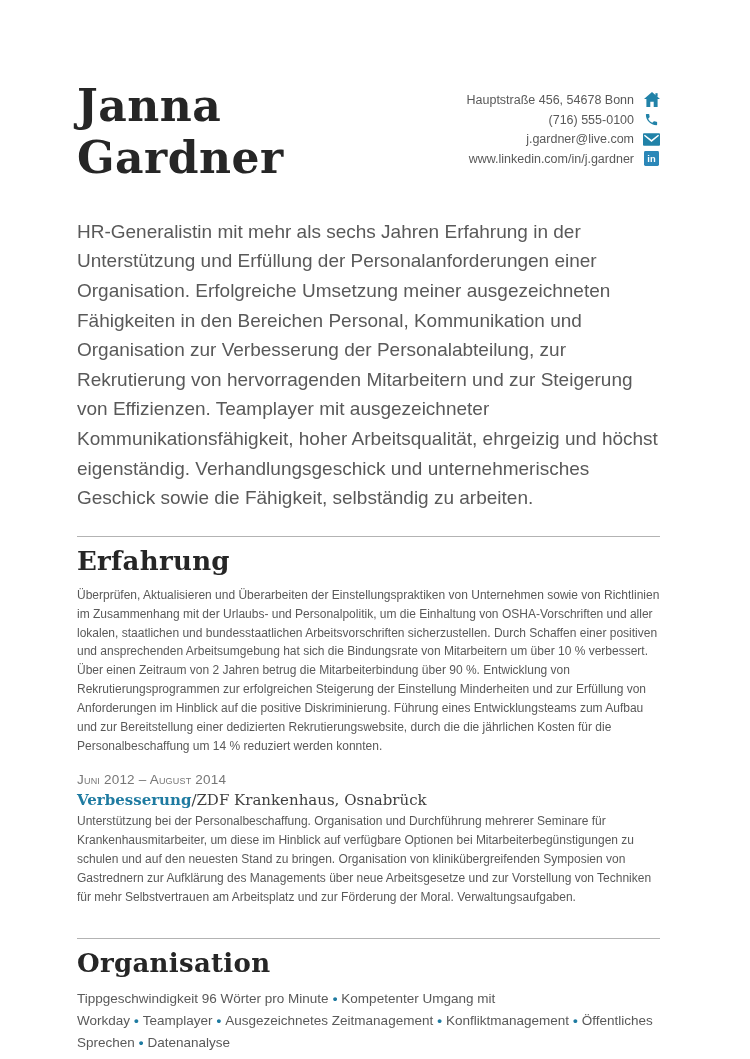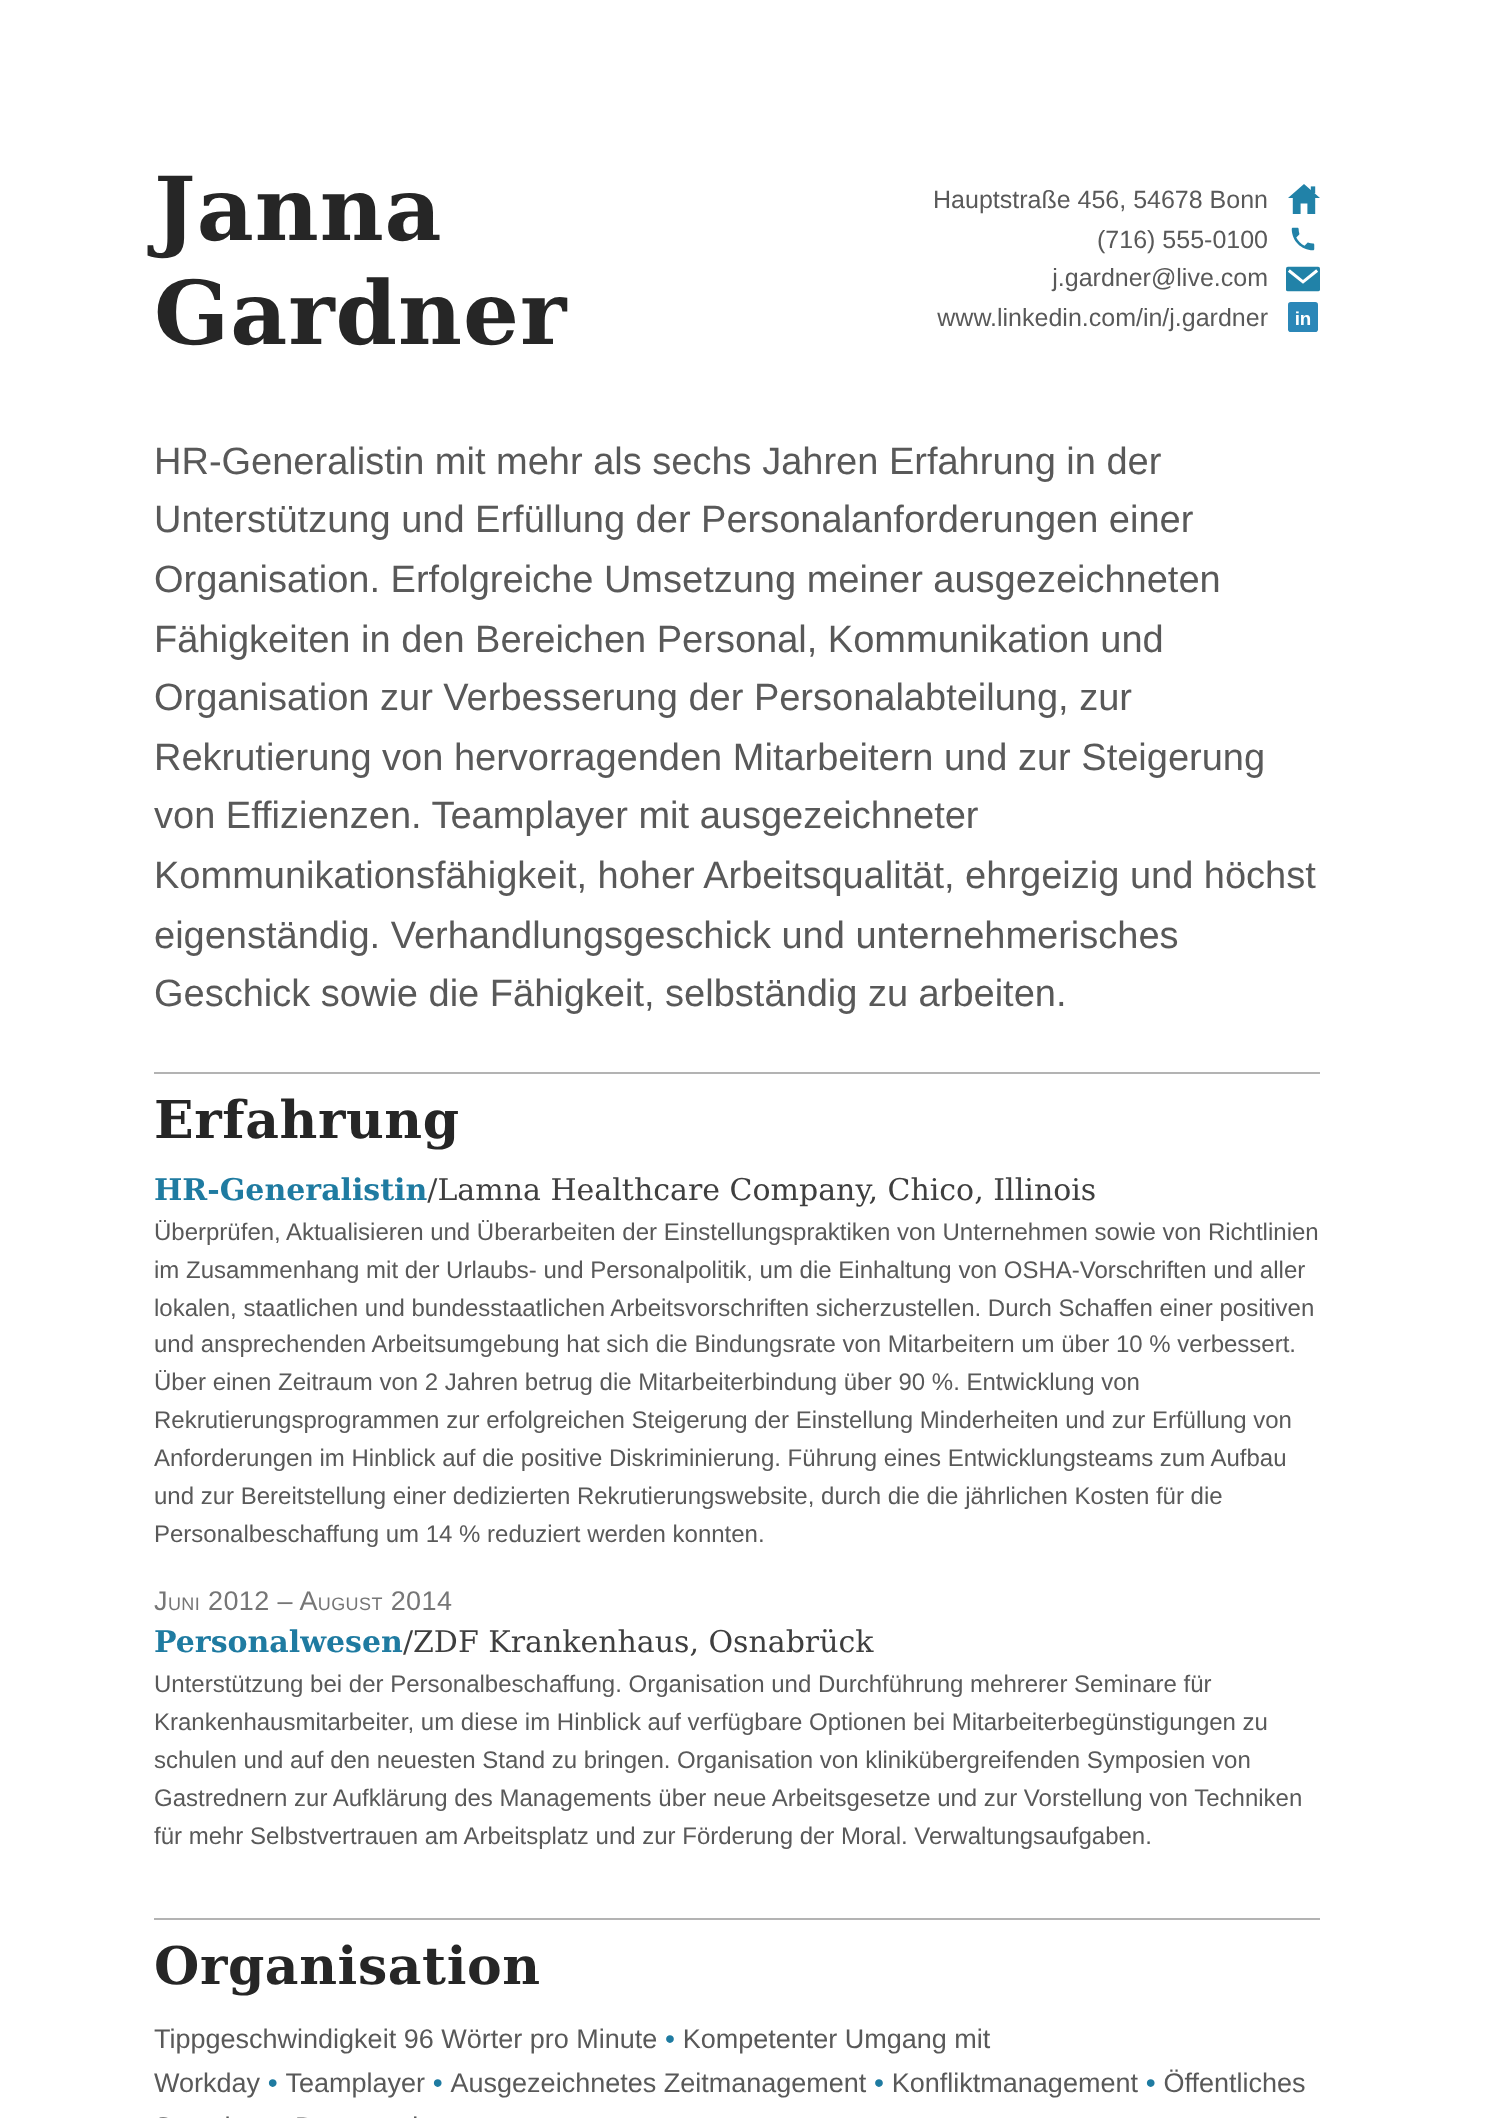--- a/index.html
+++ b/index.html
@@ -137,30 +137,27 @@
 
     </div>
   </div>
 
   <p class="summary">HR-Generalistin mit mehr als sechs Jahren Erfahrung in der Unterstützung und Erfüllung der Personalanforderungen einer Organisation. Erfolgreiche Umsetzung meiner ausgezeichneten Fähigkeiten in den Bereichen Personal, Kommunikation und Organisation zur Verbesserung der Personalabteilung, zur Rekrutierung von hervorragenden Mitarbeitern und zur Steigerung von Effizienzen. Teamplayer mit ausgezeichneter Kommunikationsfähigkeit, hoher Arbeitsqualität, ehrgeizig und höchst eigenständig. Verhandlungsgeschick und unternehmerisches Geschick sowie die Fähigkeit, selbständig zu arbeiten.</p>
 
   <div class="section sec-experience">
     <h2 class="section-title">Erfahrung</h2>
 
     <div class="entry">
-      <div class="entry-title">
-        <span class="entry-role">HR-Generalistin</span><span>/Lamna Healthcare Company, Chico, Illinois</span>
-      </div>
       <p class="entry-desc">Überprüfen, Aktualisieren und Überarbeiten der Einstellungspraktiken von Unternehmen sowie von Richtlinien im Zusammenhang mit der Urlaubs- und Personalpolitik, um die Einhaltung von OSHA-Vorschriften und aller lokalen, staatlichen und bundesstaatlichen Arbeitsvorschriften sicherzustellen. Durch Schaffen einer positiven und ansprechenden Arbeitsumgebung hat sich die Bindungsrate von Mitarbeitern um über 10 % verbessert. Über einen Zeitraum von 2 Jahren betrug die Mitarbeiterbindung über 90 %. Entwicklung von Rekrutierungsprogrammen zur erfolgreichen Steigerung der Einstellung Minderheiten und zur Erfüllung von Anforderungen im Hinblick auf die positive Diskriminierung. Führung eines Entwicklungsteams zum Aufbau und zur Bereitstellung einer dedizierten Rekrutierungswebsite, durch die die jährlichen Kosten für die Personalbeschaffung um 14 % reduziert werden konnten.</p>
     </div>
 
     <div class="entry">
       <div class="entry-date">Juni 2012 – August 2014</div>
       <div class="entry-title">
-        <span class="entry-role">Personalwesen</span><span>/ZDF Krankenhaus, Osnabrück</span>
+        <span class="entry-role">Verbesserung</span><span>/ZDF Krankenhaus, Osnabrück</span>
       </div>
       <p class="entry-desc">Unterstützung bei der Personalbeschaffung. Organisation und Durchführung mehrerer Seminare für Krankenhausmitarbeiter, um diese im Hinblick auf verfügbare Optionen bei Mitarbeiterbegünstigungen zu schulen und auf den neuesten Stand zu bringen. Organisation von klinikübergreifenden Symposien von Gastrednern zur Aufklärung des Managements über neue Arbeitsgesetze und zur Vorstellung von Techniken für mehr Selbstvertrauen am Arbeitsplatz und zur Förderung der Moral. Verwaltungsaufgaben.</p>
     </div>
   </div>
 
   <div class="section sec-skills">
     <h2 class="section-title">Organisation</h2>
     <p class="skills" id="skills-list"><span>Tippgeschwindigkeit 96 Wörter pro Minute</span><span class="skill-sep">•</span><span>Kompetenter Umgang mit Workday</span><span class="skill-sep">•</span><span>Teamplayer</span><span class="skill-sep">•</span><span>Ausgezeichnetes Zeitmanagement</span><span class="skill-sep">•</span><span>Konfliktmanagement</span><span class="skill-sep">•</span><span>Öffentliches Sprechen</span><span class="skill-sep">•</span><span>Datenanalyse</span></p>
   </div>
 

